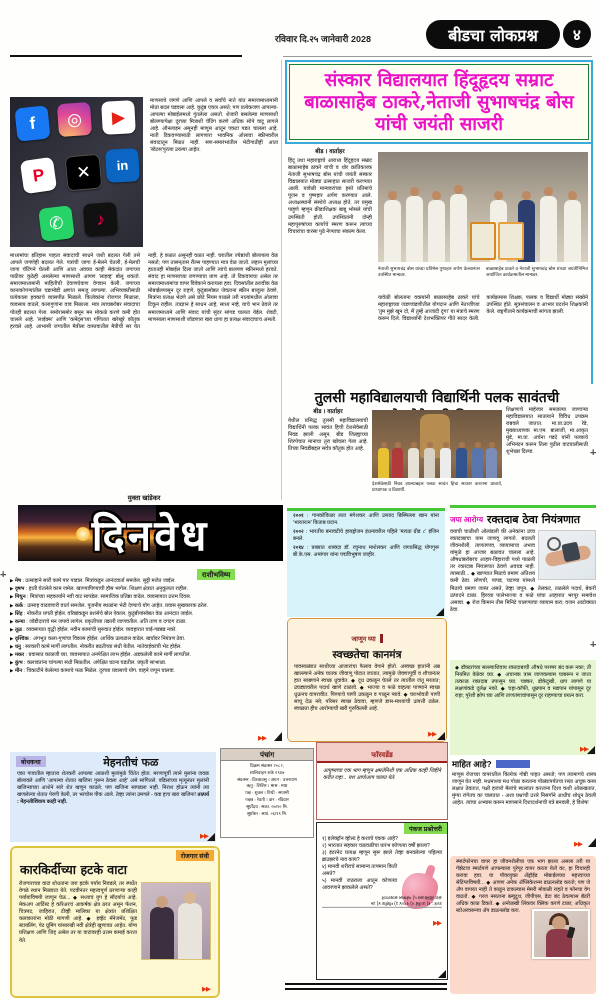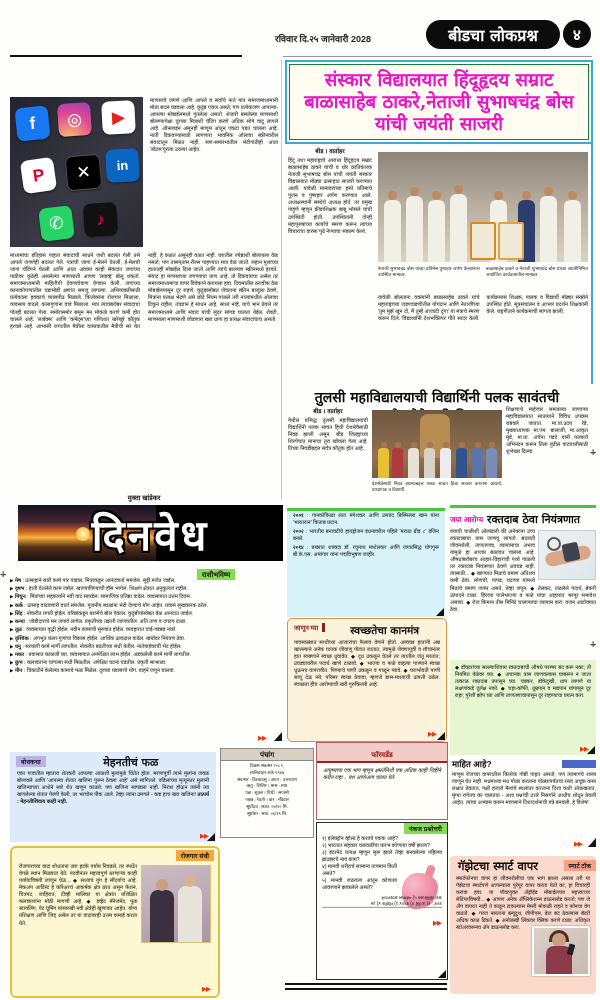--- a/index.html
+++ b/index.html
@@ -221,21 +221,21 @@
     </span>
     <span>वयाची चाळीशी ओलांडली की अनेकांना उच्च रक्तदाबाचा त्रास जाणवू लागतो. बदलती जीवनशैली, ताणतणाव, व्यायामाचा अभाव यांमुळे हा आजार बळावत चालला आहे. औषधांबरोबरच आहार-विहाराची पथ्ये पाळली तर रक्तदाब नियंत्रणात ठेवणे अवघड नाही. त्यासाठी... ◆ खाण्यात मिठाचे प्रमाण अतिशय कमी ठेवा. लोणची, पापड, चटण्या यांमध्ये मिठाचे प्रमाण जास्त असते, तेव्हा जपून. ◆ तेलकट, तळलेले पदार्थ, बेकरी उत्पादने टाळा. हिरव्या पालेभाज्या व फळे यांचा आहारात भरपूर समावेश असावा. ◆ रोज किमान तीस मिनिटे चालण्याचा व्यायाम करा; वजन आटोक्यात ठेवा.</span>
   </div>
   <div class="abs box-green clip">
     <div class="bt" style="padding:4px 5px;">◆ डॉक्टरांच्या सल्ल्याशिवाय रक्तदाबाची औषधे परस्पर बंद करू नका; ती नियमित वेळेवर घ्या. ◆ अचानक त्रास जाणवल्यास घाबरून न जाता तत्काळ रक्तदाब तपासून घ्या. चक्कर, डोकेदुखी, धाप लागणे या लक्षणांकडे दुर्लक्ष नको. ◆ चहा-कॉफी, धूम्रपान व मद्यपान यांपासून दूर राहा; पुरेशी झोप घ्या आणि ताणतणावांपासून दूर राहण्याचा प्रयत्न करा.</div>
     <div class="abs arr" style="right:8px;bottom:2px;">▶▶</div>
     <div class="fold"></div>
   </div>
 
   <div class="abs box-swa clip">
-    <div style="display:flex;align-items:flex-start;gap:4px;padding:4px 6px 1px 6px;">
+    <div style="display:flex;align-items:center;gap:4px;padding:15px 6px 1px 6px;flex-direction:column;">
       <span class="bold" style="font-size:6.5px;color:#8a2020;border-right:3px solid #8a2020;padding-right:4px;white-space:nowrap;">जाणून घ्या</span>
       <span class="bold serif" style="font-size:10.5px;flex:1;text-align:center;">स्वच्छतेचा कानमंत्र</span>
     </div>
     <div class="bt" style="padding:1px 6px;">पावसाळ्यात साथीच्या आजारांचा फैलाव वेगाने होतो. अस्वच्छ हातांनी अन्न खाल्ल्याने अनेक घातक जीवाणू पोटात जातात, त्यामुळे जेवणापूर्वी व शौचानंतर हात साबणाने स्वच्छ धुवावेत. ◆ दूध उकळून घेतले तर त्यातील जंतू मरतात; उघड्यावरील पदार्थ खाणे टाळावे. ◆ भाज्या व फळे वाहत्या पाण्याने स्वच्छ धुऊनच वापरावीत. पिण्याचे पाणी उकळून व गाळून प्यावे. ◆ घराभोवती पाणी साचू देऊ नये; परिसर स्वच्छ ठेवावा, म्हणजे डास-माश्यांची उत्पत्ती टळेल. स्वच्छता हीच आरोग्याची खरी गुरुकिल्ली आहे.</div>
     <div class="abs arr" style="right:10px;bottom:3px;">▶▶</div>
     <div class="fold"></div>
   </div>
 
   <div class="abs box-bodh clip">
     <div style="display:flex;align-items:center;gap:6px;padding:2px 6px 0 6px;">
@@ -261,20 +261,21 @@
       <div>सूर्योदय : सका. ०७/१० मि.</div>
       <div>सूर्यास्त : सायं. ०६/१९ मि.</div>
     </div>
   </div>
 
 
   <div class="abs box-career clip">
     <div style="display:flex;justify-content:flex-end;padding:2px 4px 0 0;">
       <span class="tag" style="background:#f4a838;">रोजगार संधी</span>
     </div>
+    <div class="bold serif" style="font-size:12.5px;padding:0 8px;">कारकिर्दीच्या हटके वाटा</div>
     <div class="bt" style="padding:2px 7px;">
       <span class="makeup-img">
         <span class="mk-a"></span>
         <span class="mk-b"></span>
       </span>
       <span>रोजगाराच्या वाटा शोधताना जरा हटके पर्याय निवडले, तर स्पर्धेत वेगळे स्थान मिळवता येते. पदवीनंतर महत्त्वपूर्ण ठरणाऱ्या काही पर्यायांविषयी जाणून घेऊ... ◆ सध्याचं युग हे सौंदर्याचं आहे. मेकअप आर्टिस्ट हे करिअरचं आकर्षक क्षेत्र ठरत असून फॅशन, चित्रपट, जाहिरात, टीव्ही मालिका या क्षेत्रांत प्रशिक्षित कलाकारांना मोठी मागणी आहे. ◆ इव्हेंट मॅनेजमेंट, फूड स्टायलिंग, पेट ग्रूमिंग यांसारखी नवी क्षेत्रेही खुणावत आहेत. योग्य प्रशिक्षण आणि जिद्द असेल तर या वाटांवरही उत्तम कमाई करता येते.</span>
     </div>
     <div class="abs arr" style="right:8px;bottom:3px;">▶▶</div>
   </div>
 
@@ -300,33 +301,29 @@
       <div>४) मानवी शरीराचे सामान्य तापमान किती असते?</div>
       <div>५) मानवी जठराला आतून कोणत्या आवरणाने झाकलेले असते?</div>
     </div>
     <div class="abs arr" style="right:6px;top:96px;">▶▶</div>
     <div class="answers" style="margin:0 5px;">उत्तरं : १) ऊर्जेचे २) १९०४ ३) मोझॅक ४) ३७ अंश सेल्सिअस ५) श्लेष्मल आवरणाने</div>
     <div class="fold"></div>
   </div>
   <div class="abs blkline" style="left:285px;top:983px;width:162px;"></div>
   <div class="abs blkline" style="left:285px;top:988px;width:162px;"></div>
 
-  <div class="abs" style="left:452px;top:758px;width:144px;display:flex;align-items:center;gap:4px;justify-content:space-between;">
+  <div class="abs" style="left:452px;top:758px;width:144px;display:flex;align-items:center;gap:4px;">
     <span class="bold" style="font-size:8.5px;">माहित आहे?</span>
     <span style="display:inline-block;width:34px;height:8px;background:#4a68c8;"></span>
   </div>
   <div class="abs bt clip" style="left:452px;top:771px;width:144px;height:76px;">माणूस रोजच्या वापरातील कित्येक गोष्टी पाहत असतो; पण त्यामागचे शास्त्र जाणून घेत नाही. मधमाश्या मध गोळा करताना पोळ्यापर्यंतचा रस्ता अचूक कसा लक्षात ठेवतात, पक्षी हजारो मैलांचे स्थलांतर करताना दिशा कशी ओळखतात, मुंग्या रांगेतच का चालतात - अशा प्रश्नांची उत्तरे निसर्गाने आधीच शोधून ठेवली आहेत. त्यांचा अभ्यास करून माणसाने दिशादर्शनाची यंत्रे बनवली, हे विशेष!</div>
   <div class="abs arr" style="left:574px;top:840px;">▶▶</div>
   <div class="abs" style="left:588px;top:838px;width:0;height:0;border-left:8px solid transparent;border-bottom:9px solid #151515;"></div>
 
   <div class="abs box-smart clip">
-    <div style="display:flex;justify-content:space-between;align-items:center;padding:2px 0 0 8px;">
-      <span class="bold serif" style="font-size:11.5px;">गॅझेटचा स्मार्ट वापर</span>
-      <span class="tag" style="background:#f8a088;">स्मार्ट टॉक</span>
-    </div>
     <div class="bt" style="padding:2px 6px;">
       <span>स्मार्टफोनचा वापर हा जीवनशैलीचा एक भाग झाला असला तरी या गॅझेटचा स्मार्टपणे आपल्याला पुरेपूर वापर करता येतो का, हा विचारही करावा हवा. या पॉवरयुक्त अँड्रॉईड मोबाईलच्या महत्त्वाच्या सेटिंग्जविषयी... ◆ आपण अनेक ॲप्लिकेशन्स डाऊनलोड करतो; पण जे ॲप वापरत नाही ते काढून टाकल्यास मेमरी मोकळी राहते व फोनचा वेग वाढतो. ◆ गरज नसताना ब्ल्यूटूथ, जीपीएस, डेटा बंद ठेवल्यास बॅटरी अधिक काळ टिकते. ◆ अनोळखी लिंकवर क्लिक करणे टाळा; अधिकृत स्टोअरवरूनच ॲप डाऊनलोड करा.</span>
       <span class="smart-img">
         <span class="sm-hair"></span>
         <span class="sm-head"></span>
         <span class="sm-body"></span>
         <span class="sm-phone"></span>
       </span>
     </div>
   </div>

